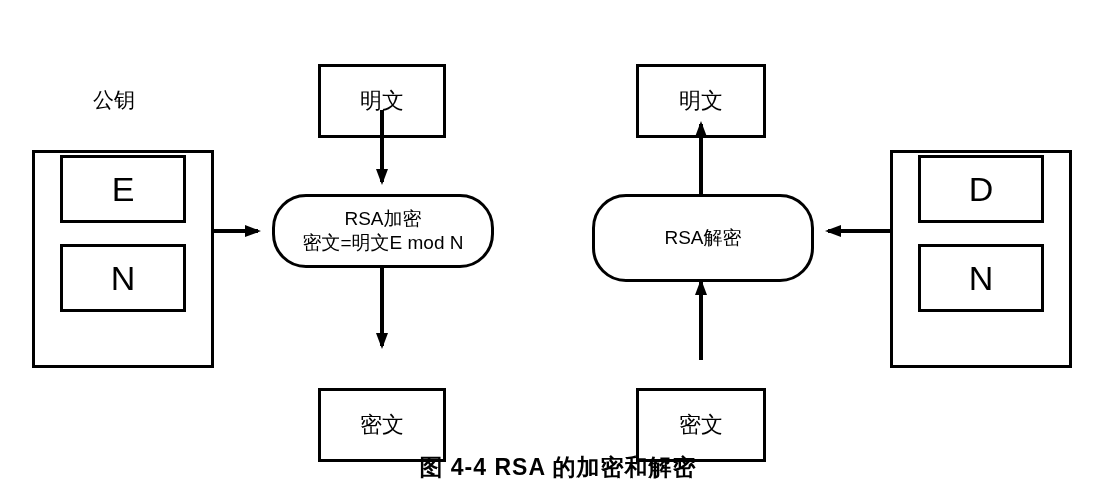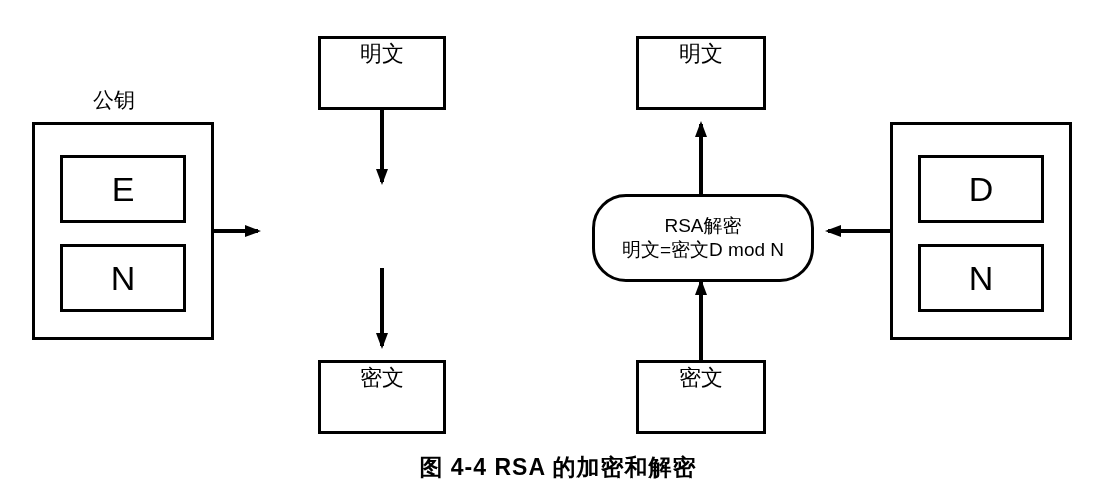--- a/index.html
+++ b/index.html
@@ -14,23 +14,25 @@
     background: #ffffff;
     font-family: "Liberation Sans", sans-serif;
     overflow: hidden;
   }
   .node {
     position: absolute;
     box-sizing: border-box;
     border: 3px solid #000000;
     background: #ffffff;
     display: flex;
+    align-items: center;
     justify-content: center;
     text-align: center;
     color: #000000;
+    margin-top: 28px;
   }
   .rect-plain {
     font-size: 22px;
   }
   .key-outer {
     border: 3px solid #000000;
     background: #ffffff;
   }
   .key-inner {
     position: absolute;
@@ -103,20 +105,24 @@
     <span>E</span>
   </div>
   <div class="key-inner" style="left:60px; top:244px; width:126px; height:68px;">
     <span>N</span>
   </div>
 
   <div class="node rect-plain" style="left:318px; top:36px; width:128px; height:74px;">
     <span>明文</span>
   </div>
 
+  <div class="rounded" style="left:272px; top:194px; width:222px; height:74px;">
+    <div class="line1">RSA加密</div>
+    <div class="line2">密文=明文E mod N</div>
+  </div>
 
   <div class="node rect-plain" style="left:318px; top:360px; width:128px; height:74px;">
     <span>密文</span>
   </div>
 
 
   <div class="node key-outer" style="left:890px; top:122px; width:182px; height:218px;">
   </div>
   <div class="key-inner" style="left:918px; top:155px; width:126px; height:68px;">
     <span>D</span>
@@ -124,21 +130,20 @@
   <div class="key-inner" style="left:918px; top:244px; width:126px; height:68px;">
     <span>N</span>
   </div>
 
   <div class="node rect-plain" style="left:636px; top:36px; width:130px; height:74px;">
     <span>明文</span>
   </div>
 
   <div class="rounded" style="left:592px; top:194px; width:222px; height:88px;">
     <div class="line1">RSA解密</div>
-    <div class="line2">明文=密文D mod N</div>
   </div>
 
   <div class="node rect-plain" style="left:636px; top:360px; width:130px; height:74px;">
     <span>密文</span>
   </div>
 
   <svg class="arrows" viewBox="0 0 1116 500">
     <defs>
       <marker id="ah" markerWidth="10" markerHeight="10" refX="8" refY="4" orient="auto" markerUnits="userSpaceOnUse">
         <path d="M0,0 L10,4 L0,8 z" fill="#000000"></path>

